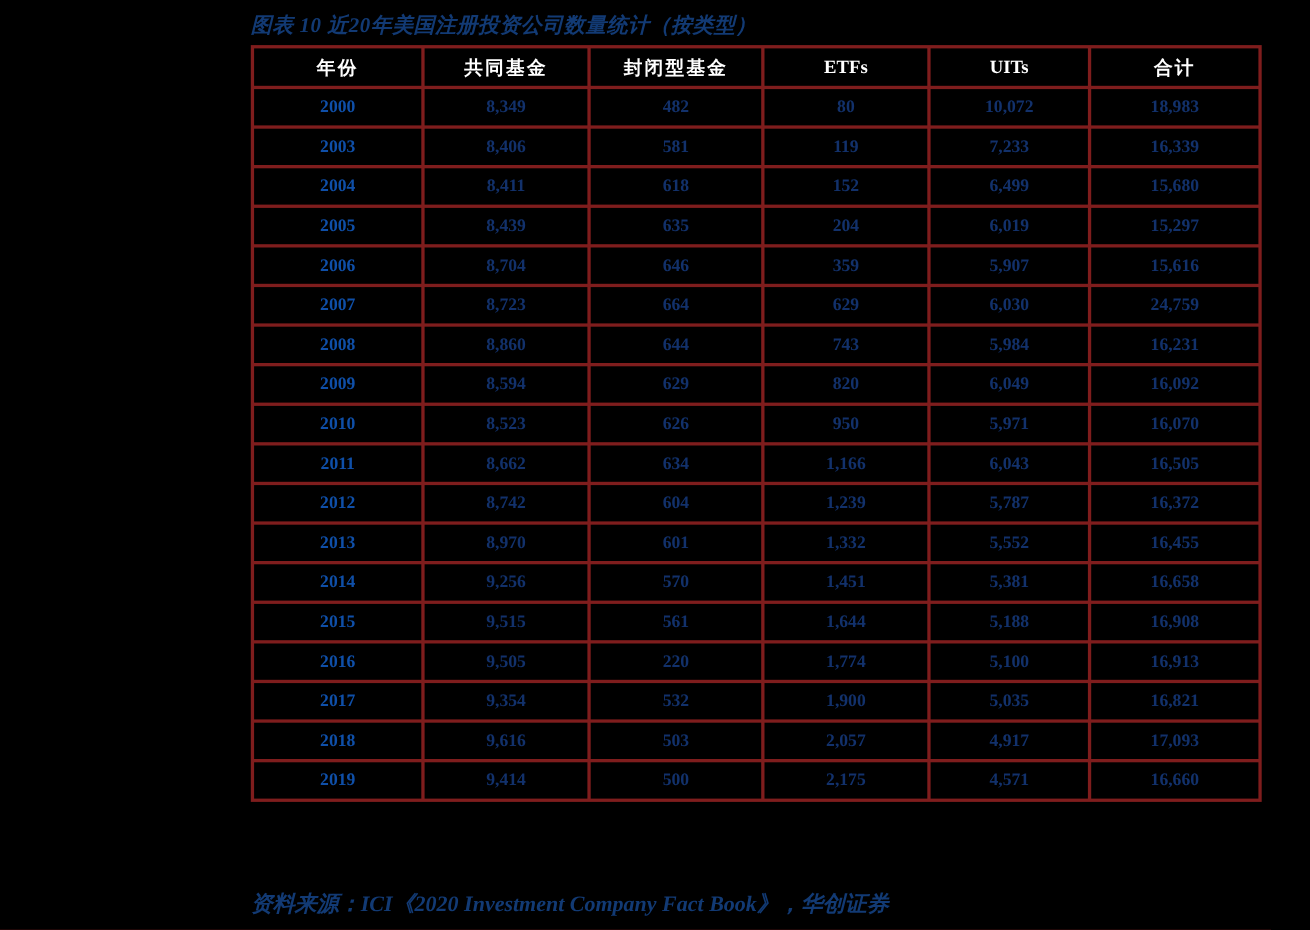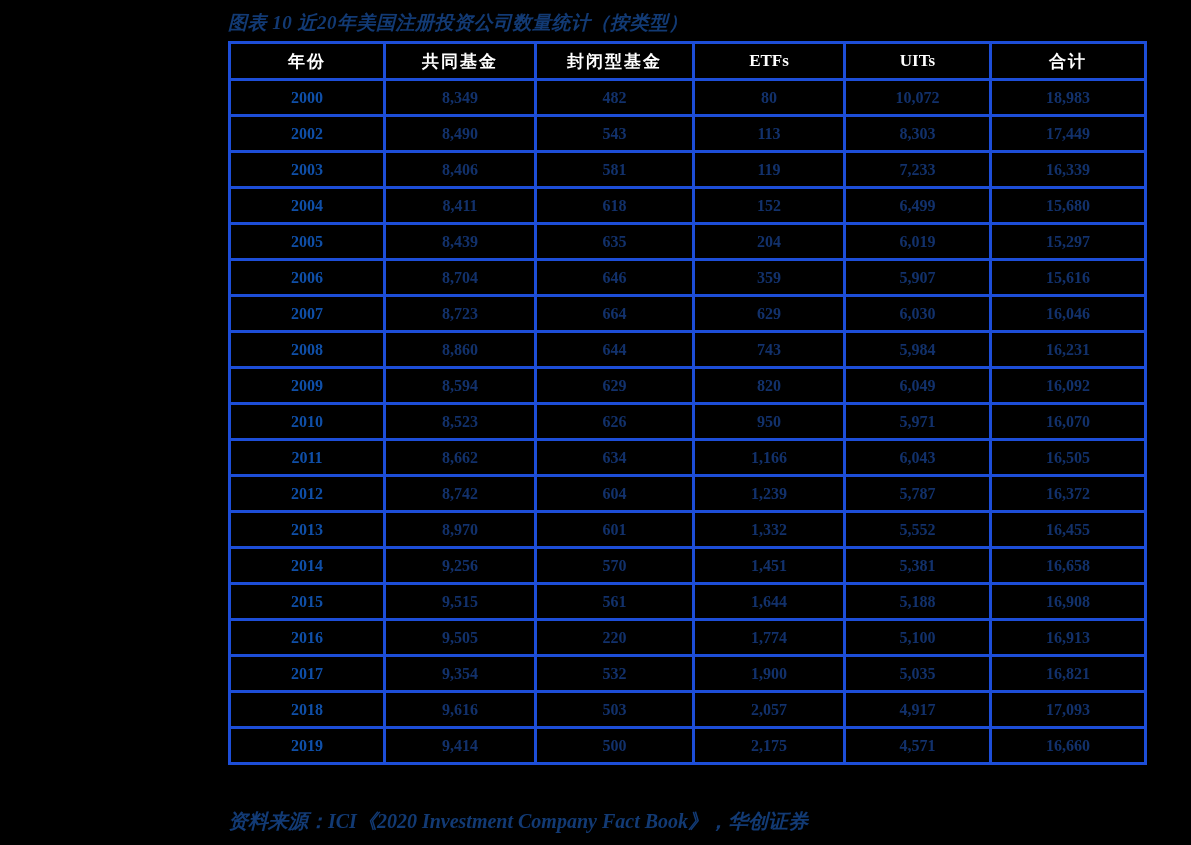--- a/index.html
+++ b/index.html
@@ -35,21 +35,21 @@
     position: absolute;
     left: 228px;
     top: 41px;
     width: 904px;
   }
   table.data-table {
     border-collapse: separate;
     border-spacing: 3px;
     width: 904px;
     table-layout: fixed;
-    background: #1d4ed8;
+    background: #7f1d1d;
   }
   table.data-table th,
   table.data-table td {
     padding: 0;
     margin: 0;
     text-align: center;
     vertical-align: middle;
     background: #000000;
     border: 0;
   }
@@ -122,28 +122,20 @@
       <tbody>
           <tr>
             <td class="year-cell">2000</td>
             <td>8,349</td>
             <td>482</td>
             <td>80</td>
             <td>10,072</td>
             <td>18,983</td>
           </tr>
           <tr>
-            <td class="year-cell">2002</td>
-            <td>8,490</td>
-            <td>543</td>
-            <td>113</td>
-            <td>8,303</td>
-            <td>17,449</td>
-          </tr>
-          <tr>
             <td class="year-cell">2003</td>
             <td>8,406</td>
             <td>581</td>
             <td>119</td>
             <td>7,233</td>
             <td>16,339</td>
           </tr>
           <tr>
             <td class="year-cell">2004</td>
             <td>8,411</td>
@@ -167,21 +159,21 @@
             <td>359</td>
             <td>5,907</td>
             <td>15,616</td>
           </tr>
           <tr>
             <td class="year-cell">2007</td>
             <td>8,723</td>
             <td>664</td>
             <td>629</td>
             <td>6,030</td>
-            <td>16,046</td>
+            <td>24,759</td>
           </tr>
           <tr>
             <td class="year-cell">2008</td>
             <td>8,860</td>
             <td>644</td>
             <td>743</td>
             <td>5,984</td>
             <td>16,231</td>
           </tr>
           <tr>

